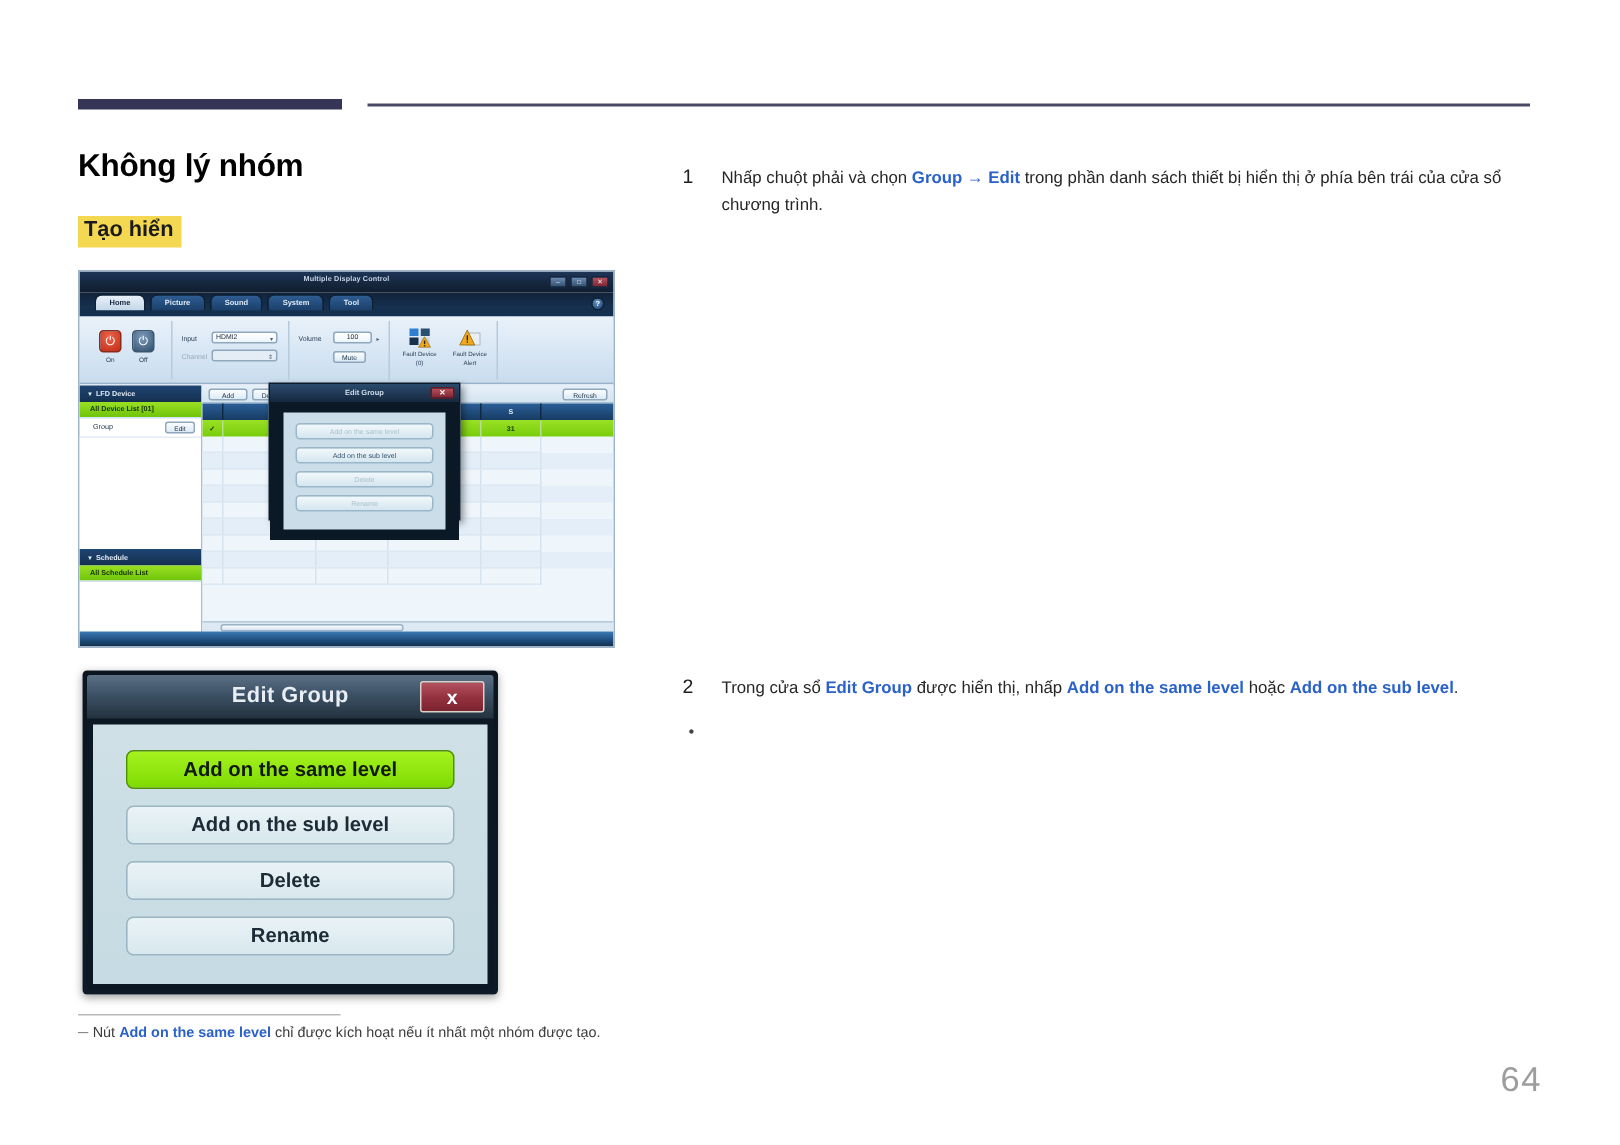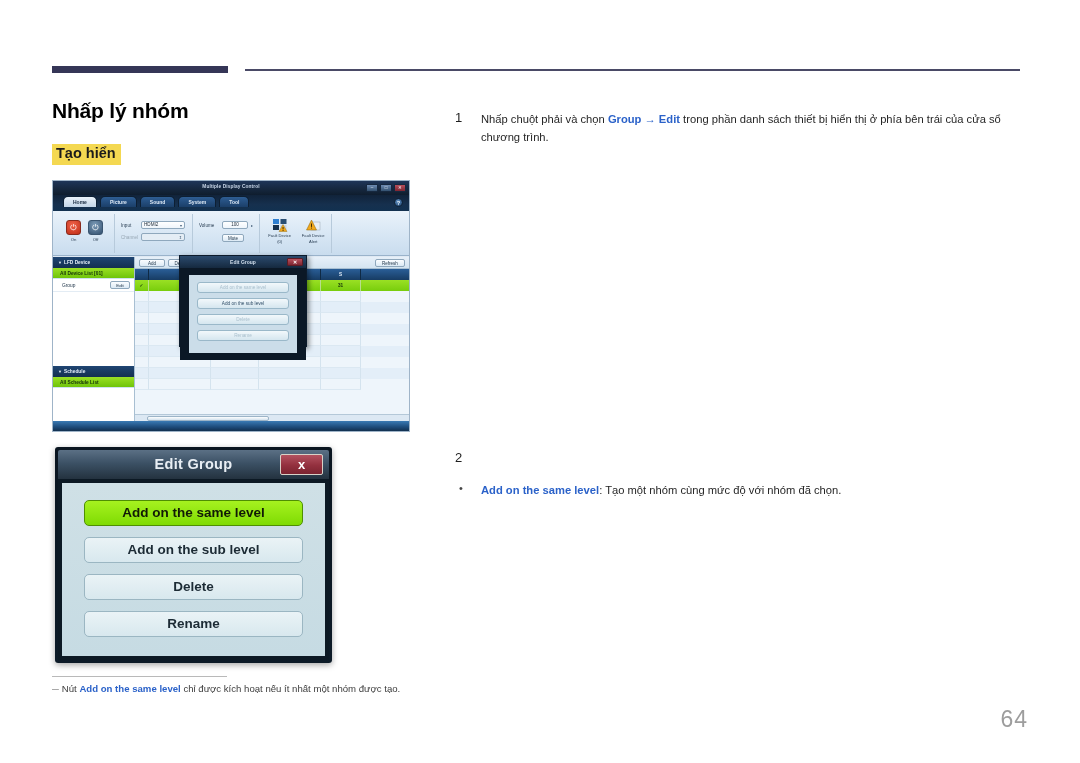--- a/index.html
+++ b/index.html
@@ -338,21 +338,21 @@
     position:absolute; right:52px; top:706px;
     font-size:23px; color:#9d9d9d; letter-spacing:1px;
   }
 </style>
 </head>
 <body>
 
 <div id="header-bar-thick"></div>
 <div id="header-bar-thin"></div>
 
-<div id="page-title">Nhấp lý nhóm</div>
+<div id="page-title">Không lý nhóm</div>
 <div id="section-title-wrap">
   <span id="section-title">Tạo hiển</span>
 </div>
 
 <div id="mdc-shot">
 
   <div class="mdc-titlebar">
     <div class="mdc-title">Multiple Display Control</div>
     <div class="mdc-winbtns">
       <div class="mdc-winbtn">–</div>
@@ -594,21 +594,21 @@
 <div id="right-col">
   <div class="r-step">
     <div class="num">1</div>
     <div class="txt"><span>Nhấp chuột phải và chọn </span><span class="blue">Group</span><span class="blue-arrow"> → </span><span class="blue">Edit</span><span> trong phần danh sách thiết bị hiển thị ở phía bên trái của cửa sổ chương trình.</span></div>
   </div>
 </div>
 
 <div id="step2-wrap">
   <div class="r-step" style="margin-top:0;">
     <div class="num">2</div>
+    <div class="txt"><span>Trong cửa sổ </span><span class="blue">Edit Group</span><span> được hiển thị, nhấp </span><span class="blue">Add on the same level</span><span> hoặc </span><span class="blue">Add on the sub level</span><span>.</span></div>
   </div>
 </div>
 
 <div id="bullet-wrap">
   <div class="dot">•</div>
-  <div class="txt"><span class="blue">Add on the same level</span><span>: Tạo một nhóm cùng mức độ với nhóm đã chọn.</span></div>
 </div>
 
 <div id="page-number">64</div>
 
 </body></html>

